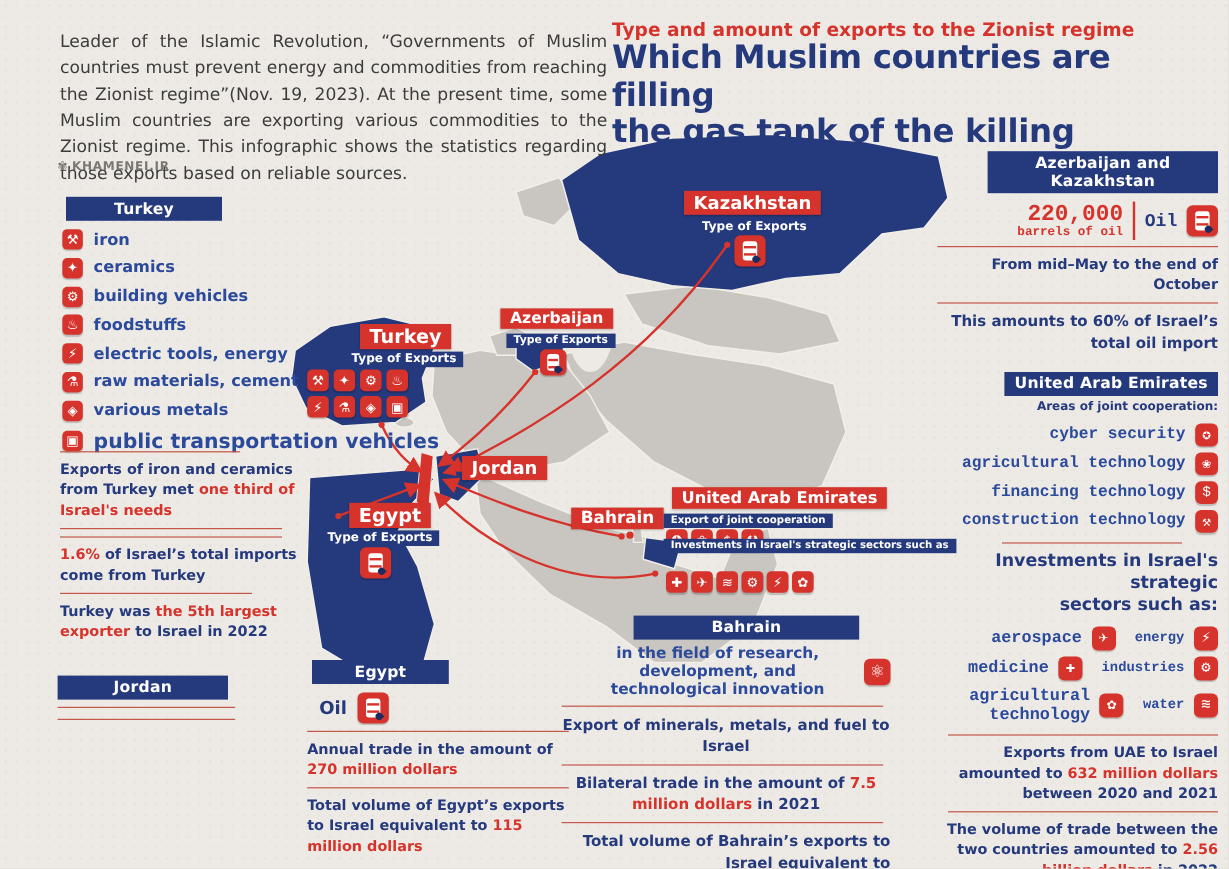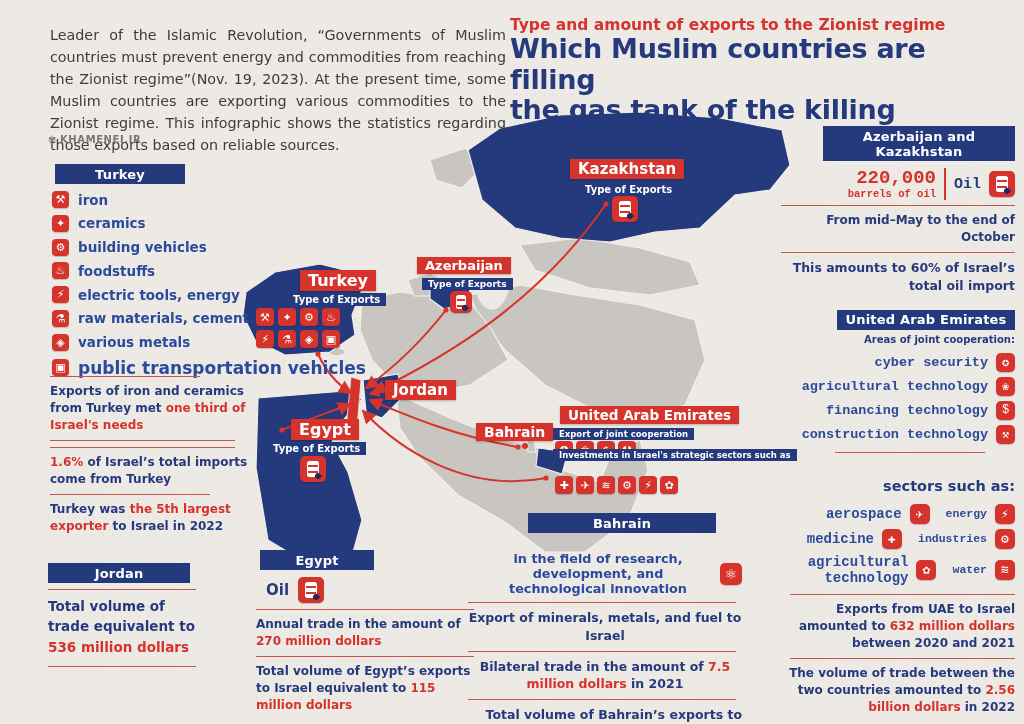--- a/index.html
+++ b/index.html
@@ -151,43 +151,40 @@
     <div class="div-red" style="width:185px"></div>
     <div class="div-red" style="width:185px"></div>
     <div class="stat"><span class="hl">1.6%</span><span> of Israel’s total imports come from Turkey</span></div>
     <div class="div-red" style="width:160px"></div>
     <div class="stat"><span>Turkey was </span><span class="hl">the 5th largest exporter</span><span> to Israel in 2022</span></div>
   </div>
 
   <div class="abs" style="left:48px;top:563px;width:152px">
     <div class="hbar" style="width:142px">Jordan</div>
     <div class="div-red" style="width:148px"></div>
-    <div class="stat" style="font-size:13.5px;line-height:1.5">
-      <span>Total volume of trade equivalent to </span><span class="hl">536 million dollars</span>
-    </div>
     <div class="div-red" style="width:148px;margin-top:9px"></div>
   </div>
 
   <div class="abs" style="left:256px;top:550px;width:222px">
     <div class="hbar" style="width:114px;margin-left:4px">Egypt</div>
     <div style="display:flex;align-items:center;gap:9px;margin:7px 0 2px 10px">
       <span class="oil-lbl">Oil</span>
       <span class="ric s26">
           <span class="barrel"></span>
         </span>
     </div>
     <div class="div-red" style="width:218px"></div>
     <div class="stat"><span>Annual trade in the amount of </span><span class="hl">270 million dollars</span></div>
     <div class="div-red" style="width:218px"></div>
     <div class="stat"><span>Total volume of Egypt’s exports to Israel equivalent to </span><span class="hl">115 million dollars</span></div>
   </div>
 
   <div class="abs" style="left:468px;top:513px;width:274px">
     <div class="hbar" style="width:188px;margin-left:60px">Bahrain</div>
-    <div style="display:flex;align-items:center;gap:8px;justify-content:flex-end;margin-top:18px">
+    <div style="display:flex;align-items:center;gap:8px;justify-content:flex-end;margin-top:4px">
       <div style="font-size:12.8px;font-weight:bold;color:#2b4a9b;text-align:center;width:228px">in the field of research, development, and technological innovation</div>
       <span class="ric s22">⚛</span>
     </div>
     <div class="div-red" style="width:268px"></div>
     <div class="stat" style="text-align:center;font-size:12.5px">Export of minerals, metals, and fuel to Israel</div>
     <div class="div-red" style="width:268px"></div>
     <div class="stat" style="text-align:center;font-size:12.5px">
       <span>Bilateral trade in the amount of </span><span class="hl">7.5 million dollars</span><span> in 2021</span>
     </div>
     <div class="div-red" style="width:268px"></div>
@@ -229,21 +226,21 @@
           <span class="coop-lbl">financing technology</span>
           <span class="ric s19">$</span>
         </div>
       <div class="row-r">
           <span class="coop-lbl">construction technology</span>
           <span class="ric s19">⚒</span>
         </div>
     </div>
     <div class="div-red" style="width:150px;margin:8px 30px 6px auto"></div>
     <div class="navy" style="font-size:14.5px;font-weight:bold;line-height:1.25">
-      <br><span>sectors such as:</span>
+      <span>Investments in Israel's strategic</span><br><span>sectors such as:</span>
     </div>
     <div style="margin-top:9px">
       <div class="row-r">
         <span class="inv-lbl1">aerospace</span>
           <span class="ric s20">✈</span>
         <span class="inv-lbl2" style="margin-left:8px">energy</span>
           <span class="ric s20">⚡</span>
       </div>
       <div class="row-r">
         <span class="inv-lbl1">medicine</span>

